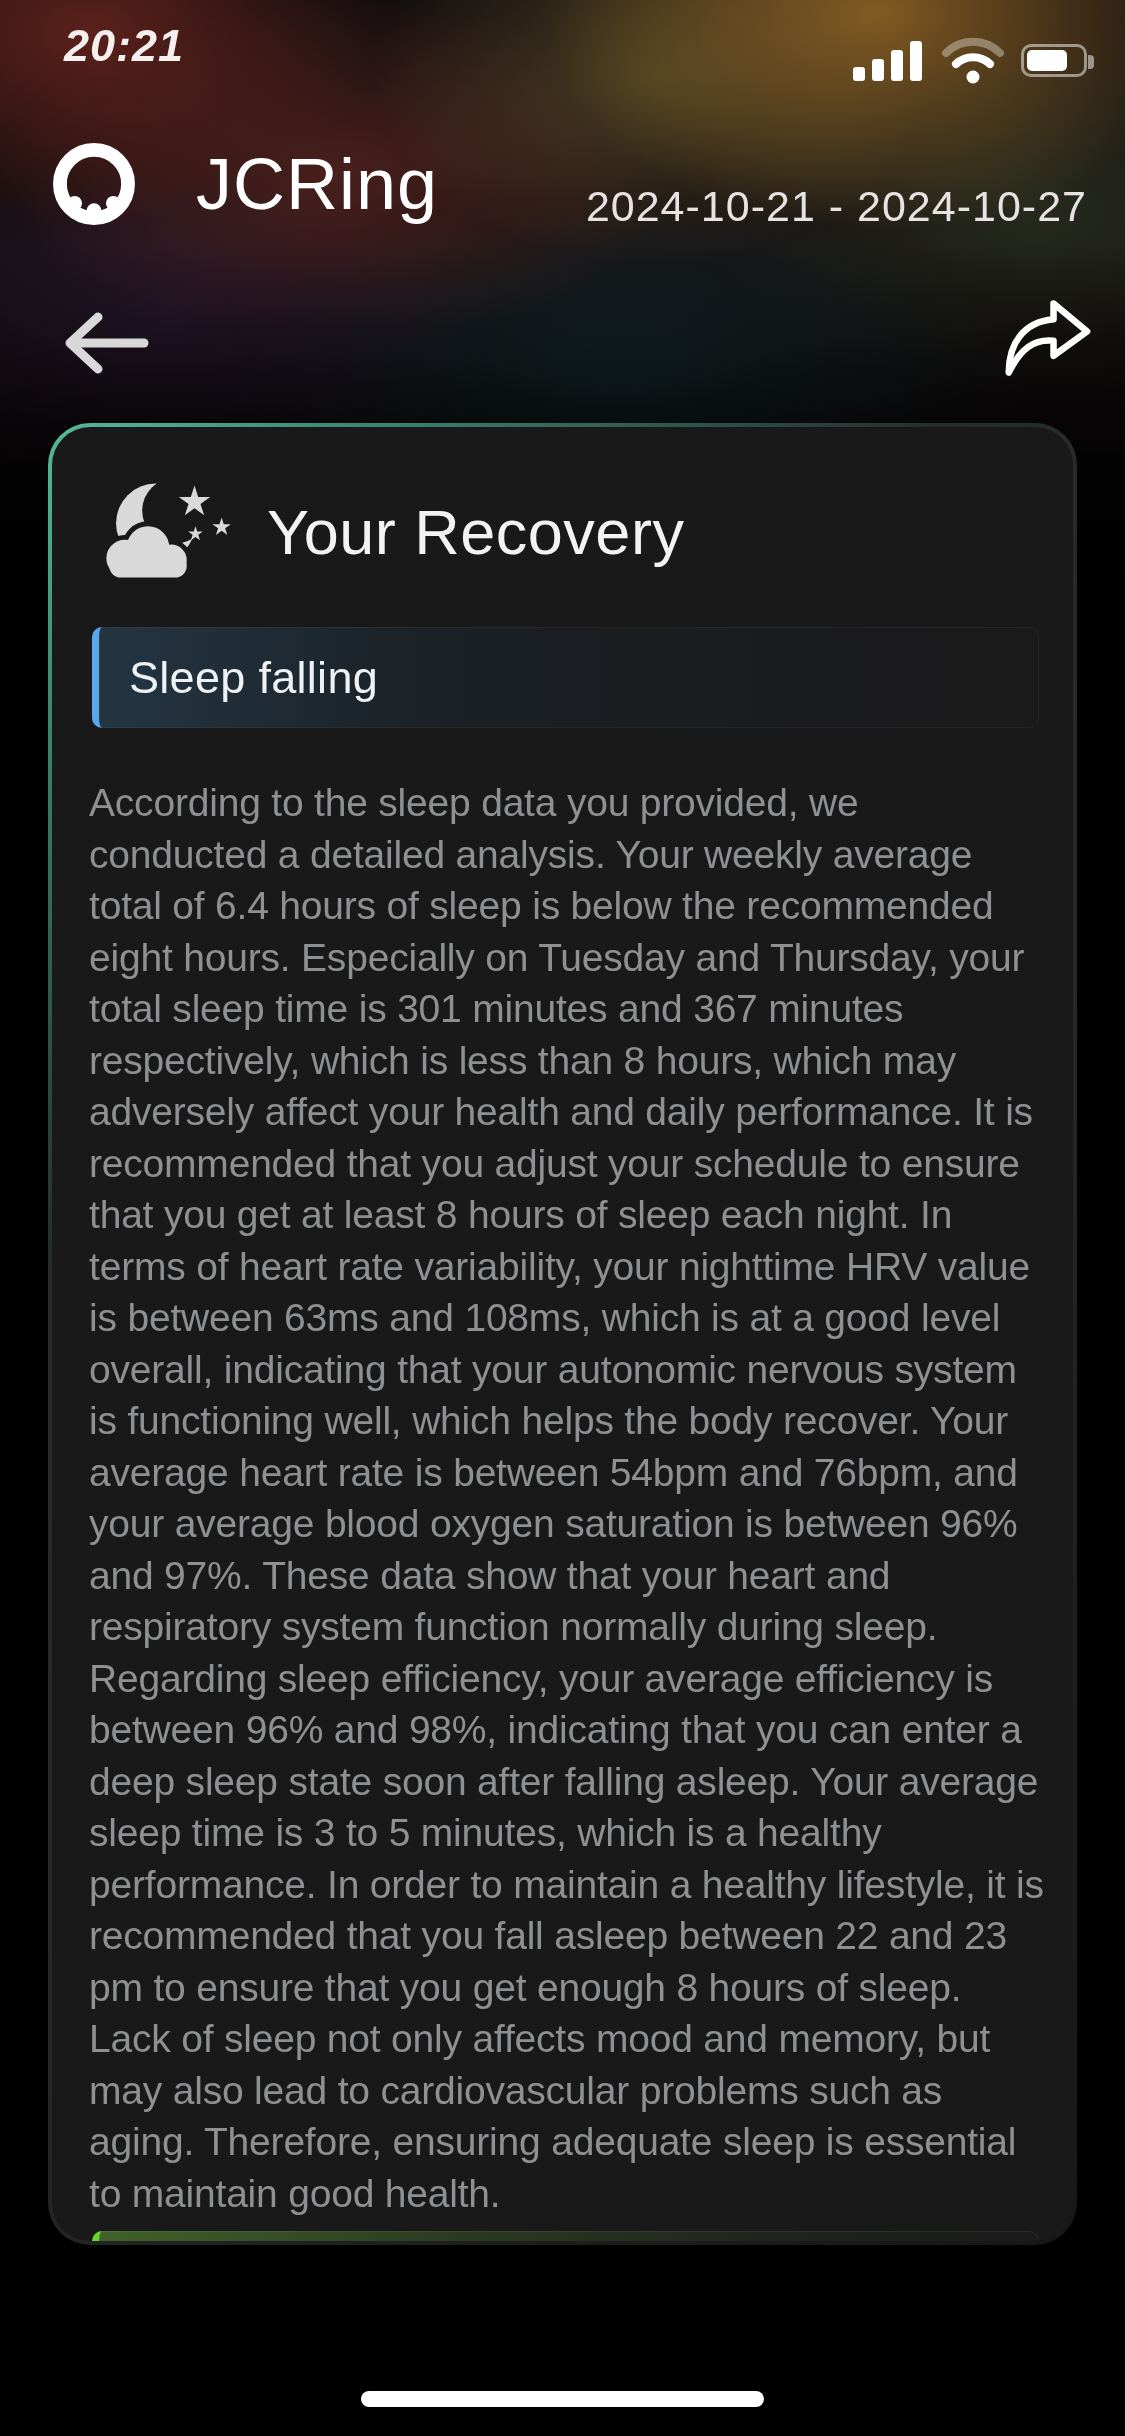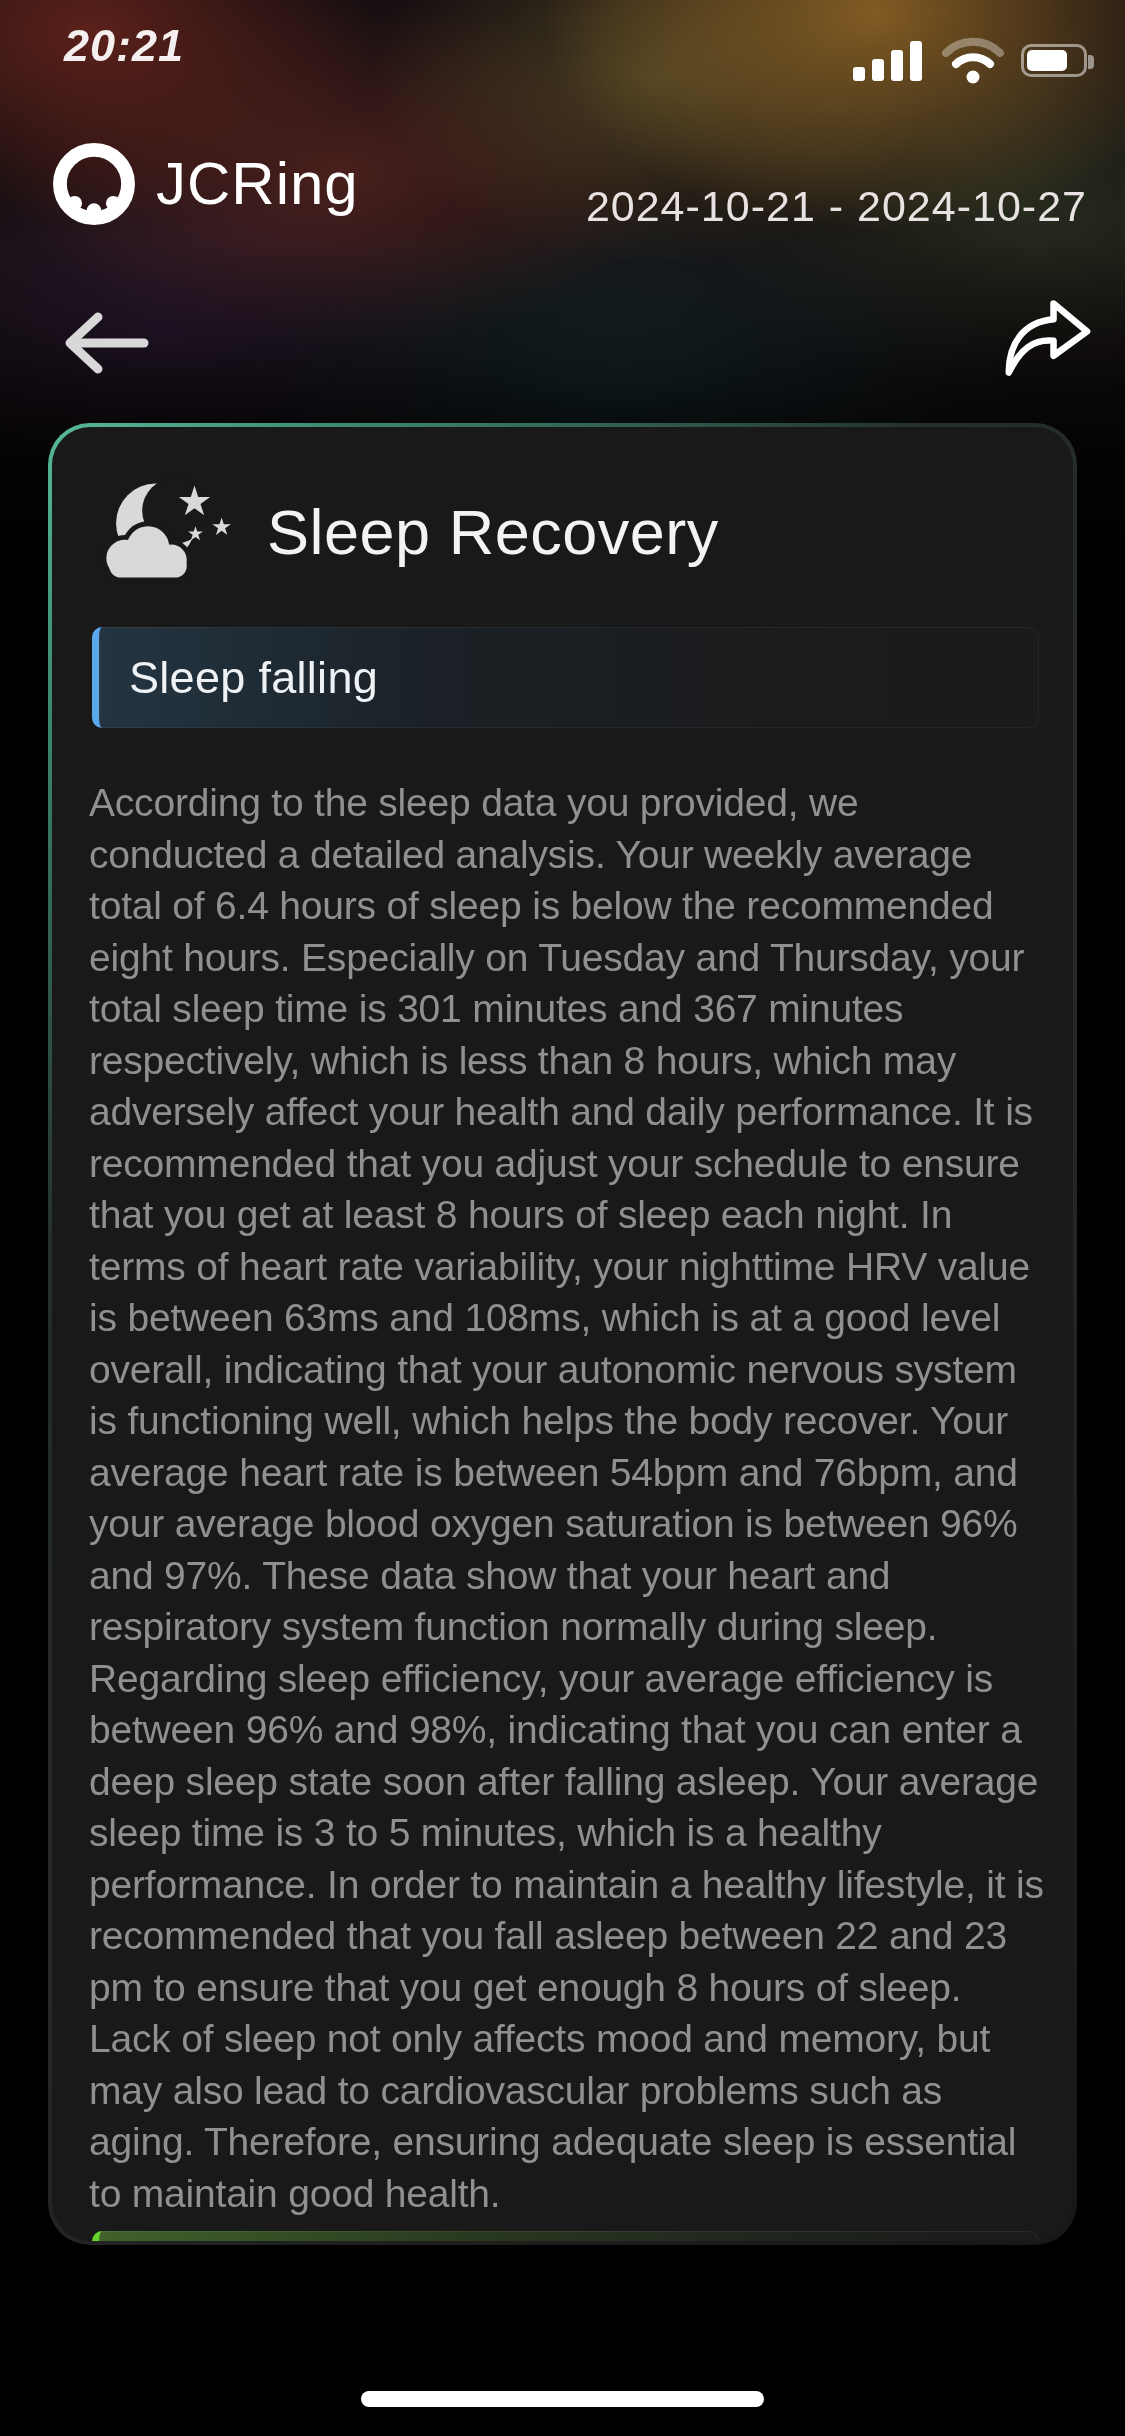--- a/index.html
+++ b/index.html
@@ -26,21 +26,21 @@
     background:linear-gradient(180deg, rgba(0,0,0,0) 38%, rgba(0,0,0,.82) 72%, #000 94%);
   }
   
   .time{position:absolute;top:20px;left:64px;font-size:45px;font-weight:700;color:#f5efef;letter-spacing:1px;font-style:italic;}
   .status-icons{position:absolute;top:36px;right:38px;display:flex;align-items:center;gap:16px;}
   .battery{position:relative;width:66px;height:33px;border:3px solid rgba(255,255,255,.5);border-radius:10px;}
   .battery .level{position:absolute;left:3px;top:3px;width:40px;height:21px;background:#fff;border-radius:5px;}
   .battery .nub{position:absolute;right:-10px;top:8px;width:6px;height:14px;background:rgba(255,255,255,.5);border-radius:0 4px 4px 0;}
   
   .logo-row{position:absolute;top:138px;left:48px;display:flex;align-items:center;gap:16px;}
-  .app-name{font-size:60px;font-weight:300;color:#ffffff;letter-spacing:1px;line-height:1;}
+  .app-name{font-size:72px;font-weight:300;color:#ffffff;letter-spacing:1px;line-height:1;margin-left:40px;}
   .date-range{position:absolute;top:182px;right:38px;font-size:43px;font-weight:400;color:#e9e2e2;letter-spacing:1px;margin-left:36px;}
   
   .back-btn{position:absolute;top:308px;left:58px;width:96px;height:70px;cursor:pointer;}
   .share-btn{position:absolute;top:296px;right:28px;width:100px;height:84px;cursor:pointer;}
   
   .card-frame{
     position:absolute;top:423px;left:48px;width:1029px;height:1822px;
     border-radius:42px;padding:4px;
     background:linear-gradient(137deg, #57b999 0%, #3c8a70 10%, #27554735 30%, rgba(40,40,40,.9) 55%, #171717 100%),#1a1a1b;
     background-color:#232323;
@@ -141,21 +141,21 @@
             <circle cx="88" cy="90" r="16"></circle>
             <rect x="24" y="84" width="80" height="24" rx="12"></rect>
           </g>
           <g fill="#d9d9d9">
             <circle cx="40" cy="88" r="19"></circle>
             <circle cx="64" cy="77" r="22"></circle>
             <circle cx="88" cy="90" r="16"></circle>
             <rect x="24" y="84" width="80" height="24" rx="12"></rect>
           </g>
         </svg>
-        <div class="card-title">Sleep Recovery</div>
+        <div class="card-title">Your Recovery</div>
       </div>
 
       <div class="insights-bar">
         <span>Sleep falling</span>
       </div>
 
       <div class="insight-text">According to the sleep data you provided, we conducted a detailed analysis. Your weekly average total of 6.4 hours of sleep is below the recommended eight hours. Especially on Tuesday and Thursday, your total sleep time is 301 minutes and 367 minutes respectively, which is less than 8 hours, which may adversely affect your health and daily performance. It is recommended that you adjust your schedule to ensure that you get at least 8 hours of sleep each night. In terms of heart rate variability, your nighttime HRV value is between 63ms and 108ms, which is at a good level overall, indicating that your autonomic nervous system is functioning well, which helps the body recover. Your average heart rate is between 54bpm and 76bpm, and your average blood oxygen saturation is between 96% and 97%. These data show that your heart and respiratory system function normally during sleep. Regarding sleep efficiency, your average efficiency is between 96% and 98%, indicating that you can enter a deep sleep state soon after falling asleep. Your average sleep time is 3 to 5 minutes, which is a healthy performance. In order to maintain a healthy lifestyle, it is recommended that you fall asleep between 22 and 23 pm to ensure that you get enough 8 hours of sleep. Lack of sleep not only affects mood and memory, but may also lead to cardiovascular problems such as aging. Therefore, ensuring adequate sleep is essential to maintain good health.</div>
 
       <div class="next-bar"></div>
 

